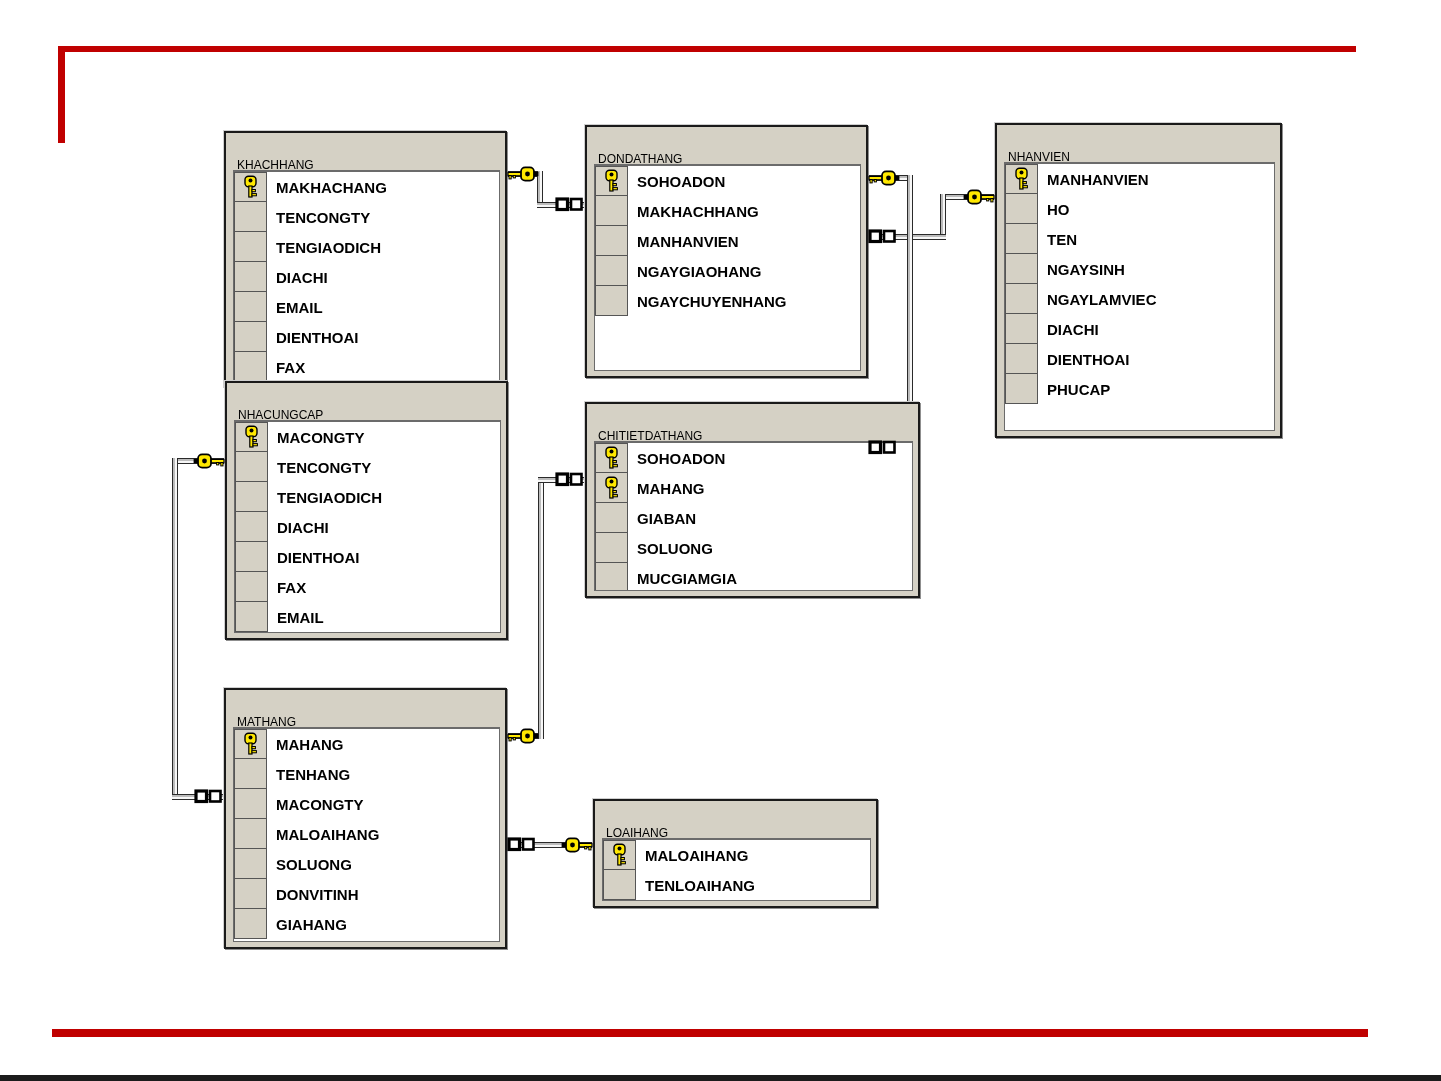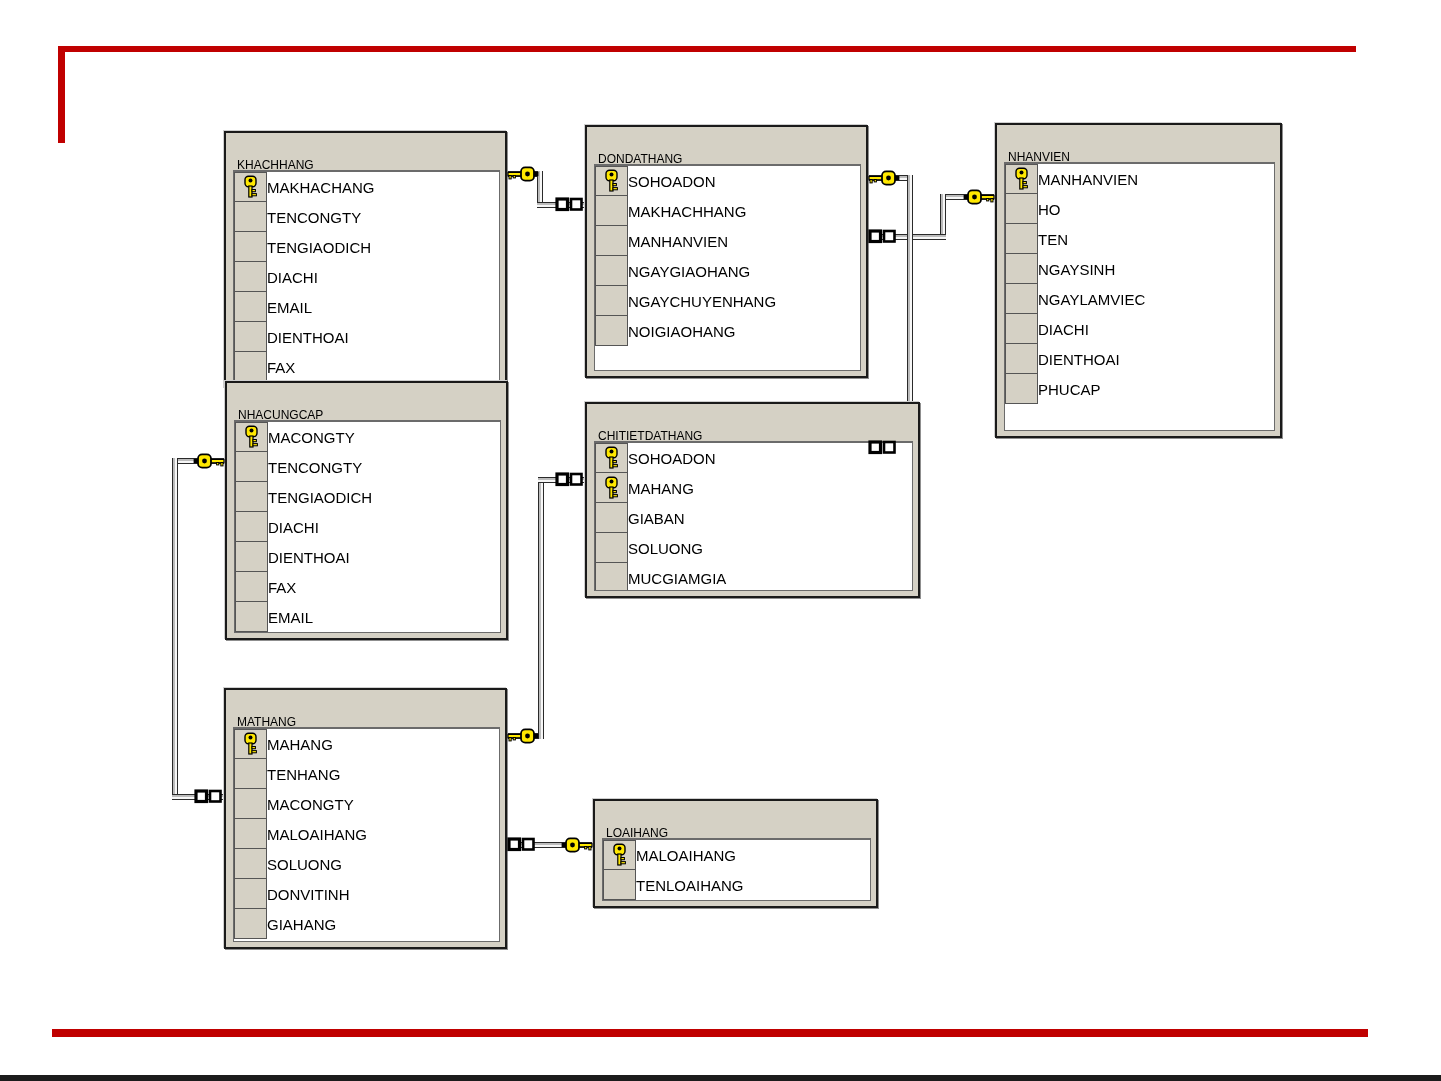--- a/index.html
+++ b/index.html
@@ -24,21 +24,21 @@
     box-sizing:border-box;overflow:hidden;
   }
   .field-row{display:flex;align-items:center;height:30px;}
   .key-cell{
     flex:none;width:33px;height:30px;box-sizing:border-box;
     background:#d5d1c5;border:1px solid #555;border-top:none;
     display:flex;align-items:center;justify-content:center;
   }
   .field-row:first-child .key-cell{border-top:1px solid #555;}
   .field-name{
-    font-weight:normal;font-size:15px;color:#000;white-space:nowrap;
+    padding-left:9px;font-weight:bold;font-size:15px;color:#000;white-space:nowrap;
   }
   
   .conn-seg{position:absolute;z-index:1;}
   .conn-h{height:6px;background:linear-gradient(to bottom,#2a2a2a 0,#2a2a2a 1px,#bcbcbc 1px,#bcbcbc 3px,#f7f7f7 3px,#f7f7f7 5px,#2a2a2a 5px,#2a2a2a 6px);}
   .conn-v{width:6px;background:linear-gradient(to right,#2a2a2a 0,#2a2a2a 1px,#bcbcbc 1px,#bcbcbc 3px,#f7f7f7 3px,#f7f7f7 5px,#2a2a2a 5px,#2a2a2a 6px);}
   .endpoint{position:absolute;z-index:3;line-height:0;}
 </style>
 </head>
 <body>
 
@@ -113,24 +113,20 @@
     <div class="field-name">MANHANVIEN</div>
   </div>
         <div class="field-row">
     <div class="key-cell"></div>
     <div class="field-name">NGAYGIAOHANG</div>
   </div>
         <div class="field-row">
     <div class="key-cell"></div>
     <div class="field-name">NGAYCHUYENHANG</div>
   </div>
-        <div class="field-row">
-    <div class="key-cell"></div>
-    <div class="field-name">NOIGIAOHANG</div>
-  </div>
       </div>
   </div>
     <div class="table-card" style="left: 995px; top: 123px; width: 287px; height: 315px;">
     <div class="table-title">NHANVIEN</div>
     <div class="table-grid">
         <div class="field-row">
     <div class="key-cell">
             <svg width="15" height="24" viewBox="0 0 15 24">
               <rect x="2" y="1.2" width="11" height="10.5" rx="3.5" fill="#ffe800" stroke="#000" stroke-width="1.4"></rect>
               <circle cx="7.5" cy="5.6" r="2" fill="#000"></circle>

